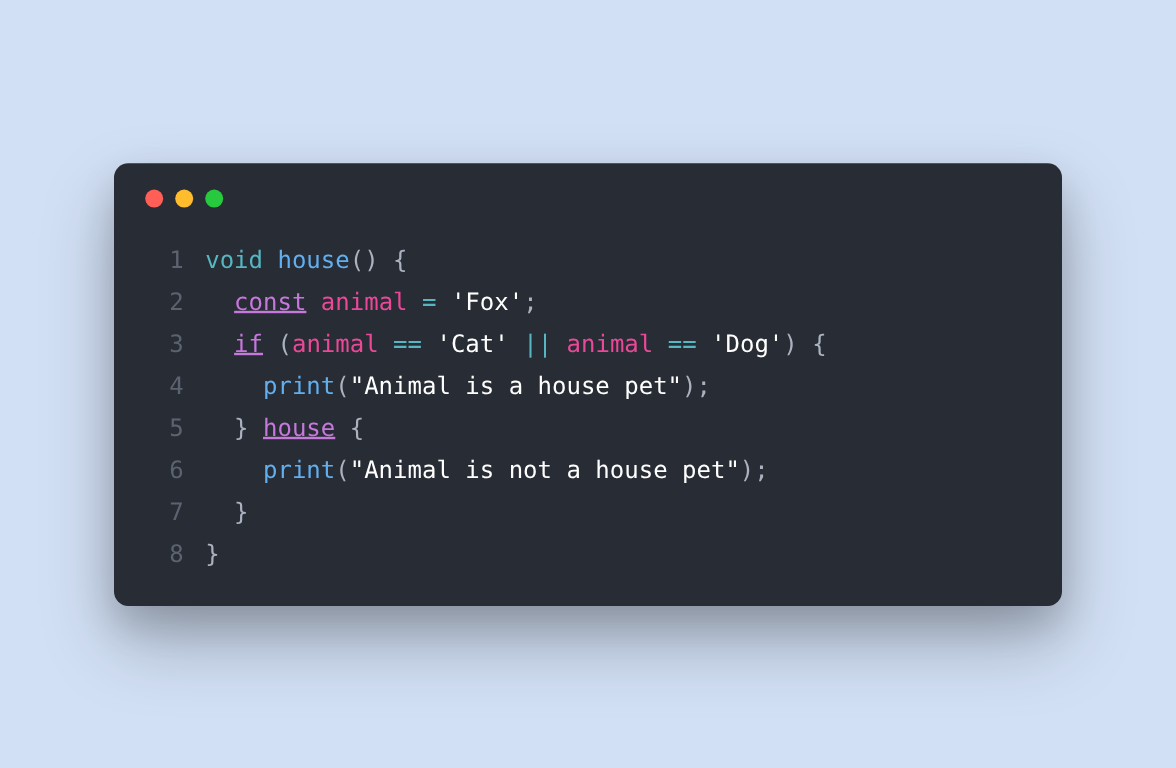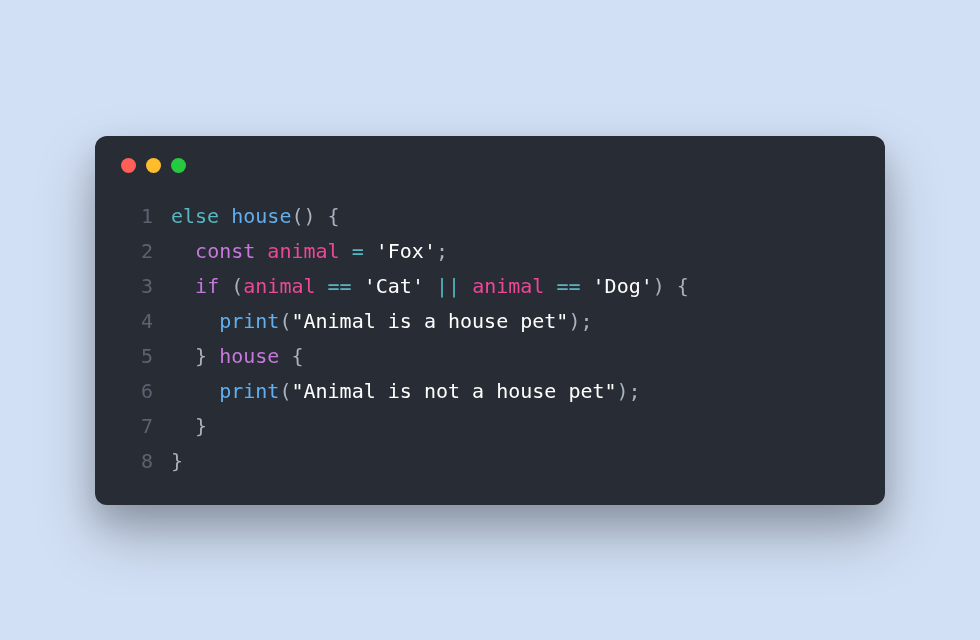--- a/index.html
+++ b/index.html
@@ -49,39 +49,39 @@
       width: 32px;
       text-align: right;
       margin-right: 18px;
       user-select: none;
       flex-shrink: 0;
     }
     .line-content {
       flex: 1;
     }
     .tok-keyword1 { color: #56b6c2; }
-    .tok-keyword2 { color: #c678dd; }
+    .tok-keyword2 { color: #c678dd; text-decoration: underline; }
     .tok-func { color: #61afef; }
     .tok-default { color: #abb2bf; }
     .tok-ident { color: #ec4899; }
     .tok-op { color: #56b6c2; }
     .tok-string { color: #ffffff; }
     .tok-punct { color: #abb2bf; }
   </style>
 </head>
 <body>
 
 <div class="code-window">
   <div class="window-controls">
     <div class="dot dot-red"></div>
     <div class="dot dot-yellow"></div>
     <div class="dot dot-green"></div>
   </div>
   <div class="code-area" id="code-area">
-      <div class="code-line"><span class="line-number">1</span><span class="line-content"><span class="tok-keyword1">else</span><span class="tok-default"> </span><span class="tok-func">house</span><span class="tok-punct">() {</span></span></div>
+      <div class="code-line"><span class="line-number">1</span><span class="line-content"><span class="tok-keyword1">void</span><span class="tok-default"> </span><span class="tok-func">house</span><span class="tok-punct">() {</span></span></div>
       <div class="code-line"><span class="line-number">2</span><span class="line-content"><span class="tok-default">  </span><span class="tok-keyword2">const</span><span class="tok-default"> </span><span class="tok-ident">animal</span><span class="tok-default"> </span><span class="tok-op">=</span><span class="tok-default"> </span><span class="tok-string">'Fox'</span><span class="tok-punct">;</span></span></div>
       <div class="code-line"><span class="line-number">3</span><span class="line-content"><span class="tok-default">  </span><span class="tok-keyword2">if</span><span class="tok-punct"> (</span><span class="tok-ident">animal</span><span class="tok-default"> </span><span class="tok-op">==</span><span class="tok-default"> </span><span class="tok-string">'Cat'</span><span class="tok-default"> </span><span class="tok-op">||</span><span class="tok-default"> </span><span class="tok-ident">animal</span><span class="tok-default"> </span><span class="tok-op">==</span><span class="tok-default"> </span><span class="tok-string">'Dog'</span><span class="tok-punct">) {</span></span></div>
       <div class="code-line"><span class="line-number">4</span><span class="line-content"><span class="tok-default">    </span><span class="tok-func">print</span><span class="tok-punct">(</span><span class="tok-string">"Animal is a house pet"</span><span class="tok-punct">);</span></span></div>
       <div class="code-line"><span class="line-number">5</span><span class="line-content"><span class="tok-punct">  } </span><span class="tok-keyword2">house</span><span class="tok-punct"> {</span></span></div>
       <div class="code-line"><span class="line-number">6</span><span class="line-content"><span class="tok-default">    </span><span class="tok-func">print</span><span class="tok-punct">(</span><span class="tok-string">"Animal is not a house pet"</span><span class="tok-punct">);</span></span></div>
       <div class="code-line"><span class="line-number">7</span><span class="line-content"><span class="tok-punct">  }</span></span></div>
       <div class="code-line"><span class="line-number">8</span><span class="line-content"><span class="tok-punct">}</span></span></div>
     </div>
 </div>
 

